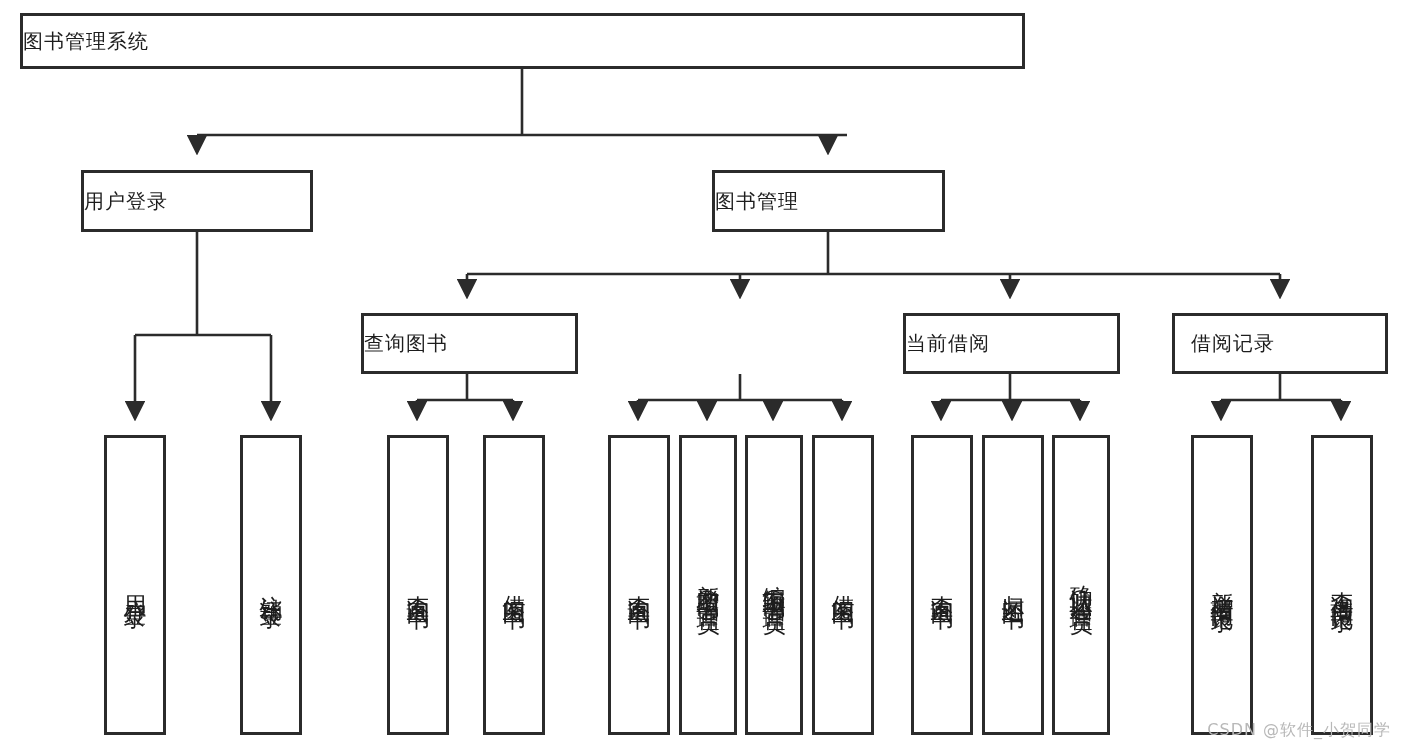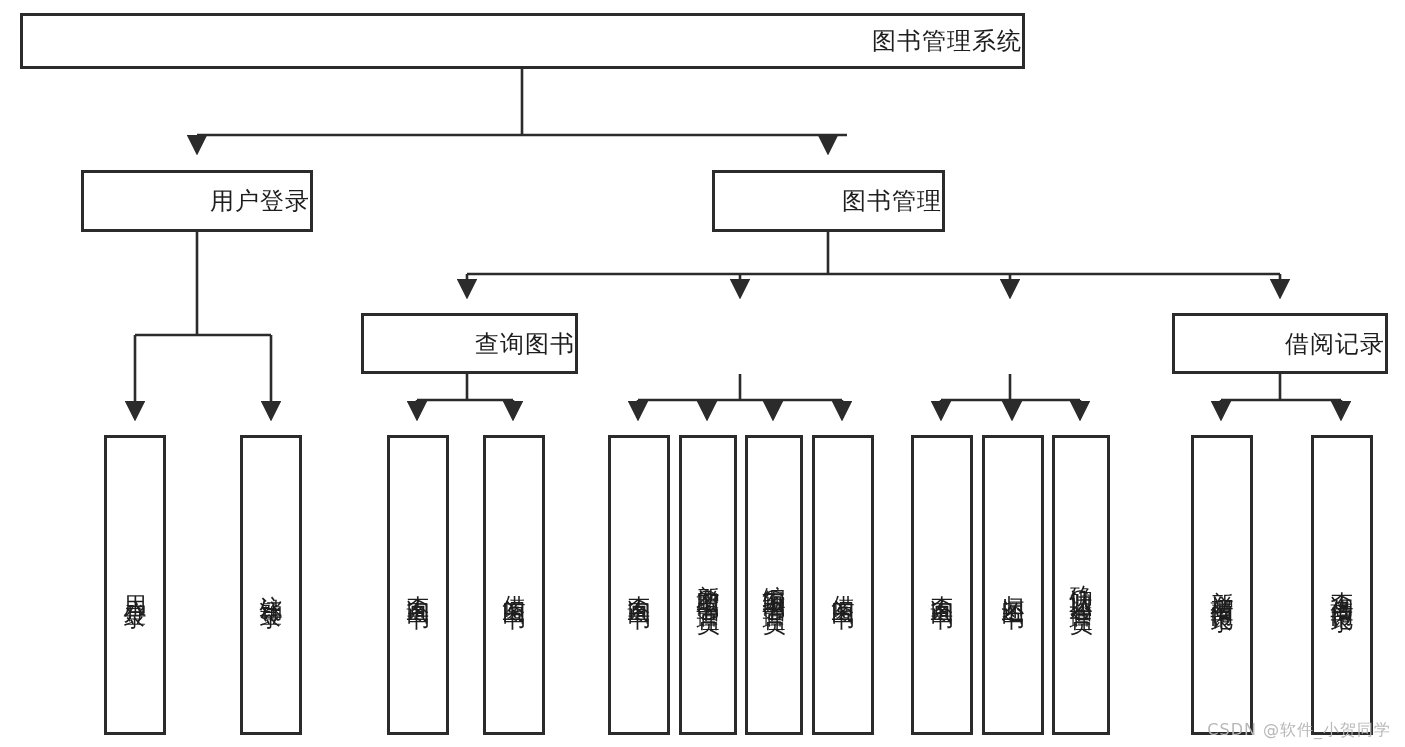--- a/index.html
+++ b/index.html
@@ -59,22 +59,22 @@
     background: #ffffff;
     border: 3px solid #2b2b2b;
   }
   .top-node, .mid-node {
     position: absolute;
     box-sizing: border-box;
     background: #ffffff;
     border: 3px solid #2b2b2b;
     display: flex;
     align-items: center;
-    justify-content: flex-end;
-    font-size: 24px;
+    justify-content: flex-start;
+    font-size: 20px;
     color: #1d1d1d;
     letter-spacing: 1px;
   }
   .watermark {
     position: absolute;
     right: 14px;
     bottom: 6px;
     font-family: "DejaVu Sans", "Liberation Sans", sans-serif;
     font-size: 16px;
     color: #b8b8b8;
@@ -160,22 +160,25 @@
 
   <div class="mid-node" style="left:712px; top:170px; width:233px; height:62px;">
     <span>图书管理</span>
   </div>
 
   <div class="mid-node" style="left:361px; top:313px; width:217px; height:61px;">
     <span>查询图书</span>
   </div>
 
 
-
-  <div class="mid-node" style="left:1172px; top:313px; width:216px; height:61px;">
+  <div class="mid-node" style="left:903px; top:313px; width:217px; height:61px;">
+    <span>当前借阅</span>
+  </div>
+
+  <div class="mid-node" style="left:1172px; top:313px; width:216px; height:61px;padding-left:16px;">
     <span>借阅记录</span>
   </div>
 
   <div class="leaf-node" style="left:104px; top:435px; width:62px; height:300px;">
     <div class="vlabel-wrap">
       <span class="vlabel">用户登录</span>
     </div>
   </div>
 
   <div class="leaf-node" style="left:240px; top:435px; width:62px; height:300px;">

